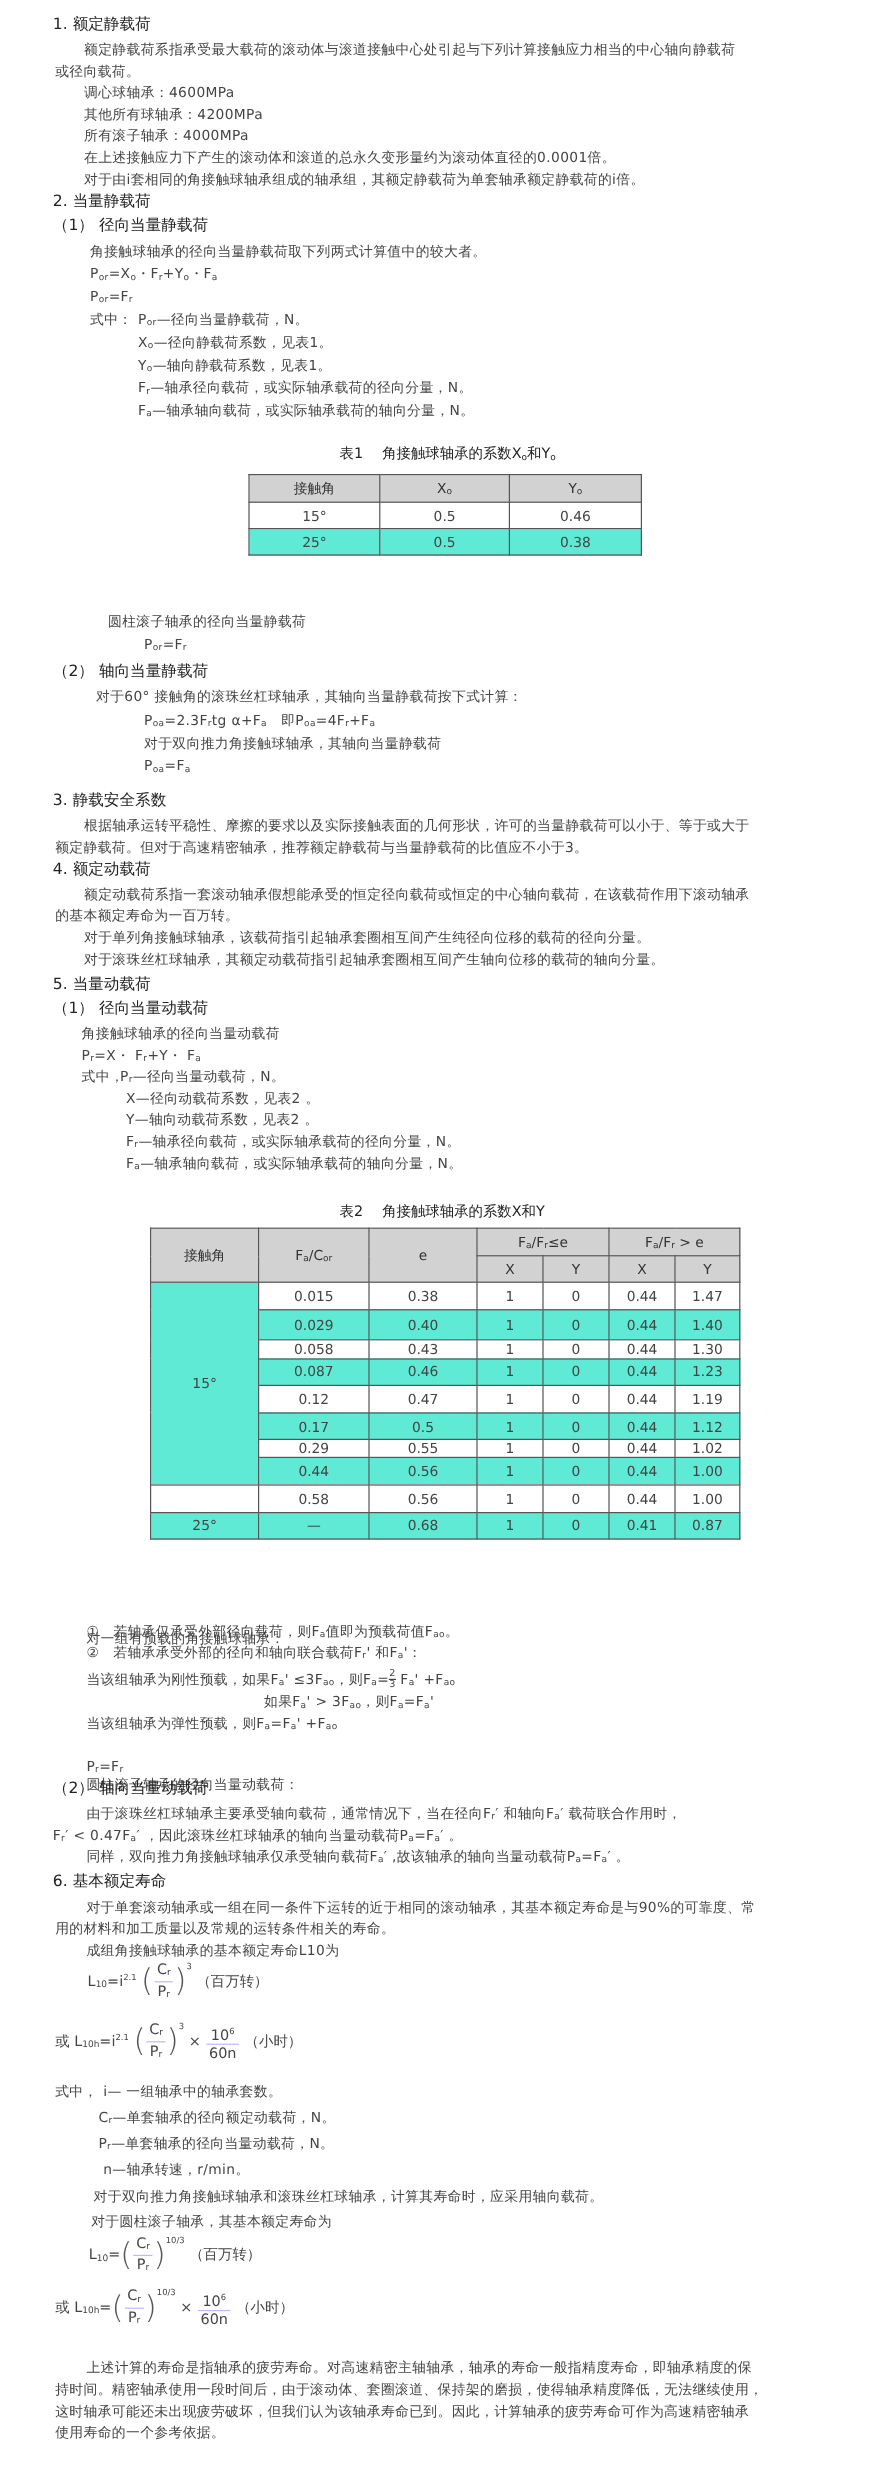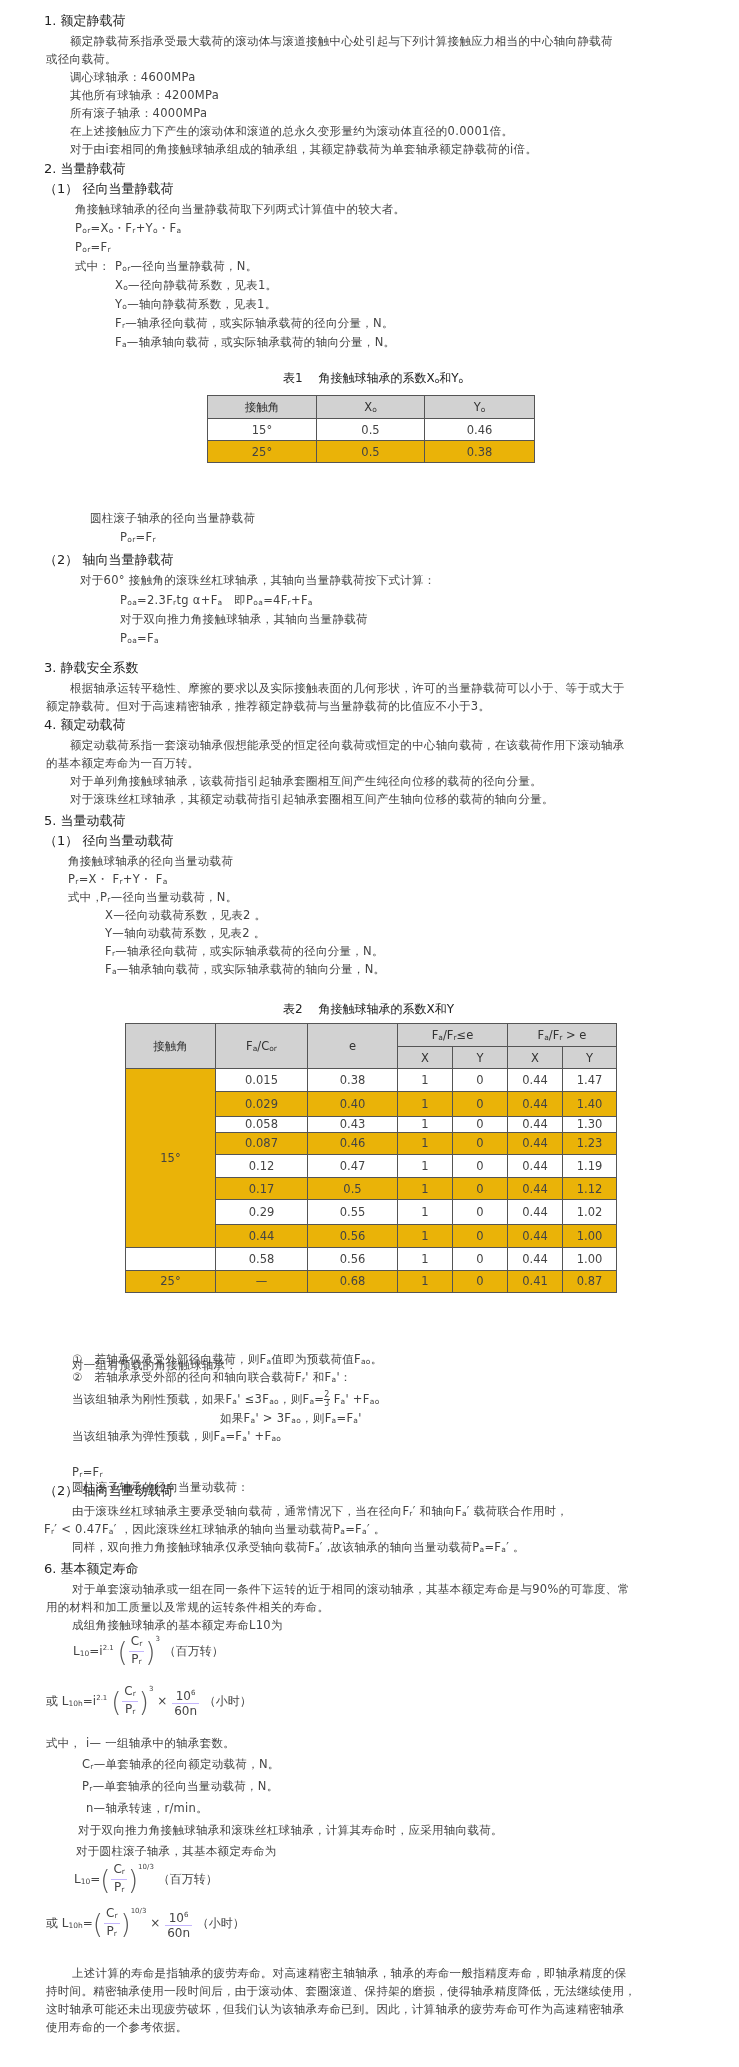--- a/index.html
+++ b/index.html
@@ -7,21 +7,21 @@
          font-family:"DejaVu Sans", sans-serif; color:#333; }
   .ln { position:absolute; white-space:nowrap; font-size:11.5px; line-height:16px; color:#444; letter-spacing:0.3px; }
   .h1 { position:absolute; white-space:nowrap; font-size:13px; line-height:18px; color:#222; }
   .h2 { position:absolute; white-space:nowrap; font-size:13px; line-height:18px; color:#222; }
   .cap { position:absolute; white-space:nowrap; font-size:12px; line-height:16px; color:#222; }
   sub { font-size:7.5px; vertical-align:-1px; }
   sup { font-size:7px; vertical-align:5px; }
   table.t { position:absolute; border-collapse:collapse; font-size:11.5px; color:#444; table-layout:fixed; }
   table.t td, table.t th { border:1px solid #555; text-align:center; padding:0; font-weight:normal; }
   table.t th { background:#d2d2d2; color:#333; }
-  .g { background:#eab308;margin-top:26px; }
+  .g { background:#5eead4;margin-top:26px; }
   .w { background:#ffffff; }
   .frac { display:inline-block; vertical-align:middle; text-align:center; margin:0 1px; }
   .frac .num { display:block; border-bottom:1px solid #c4b5fd; padding:0 2px; line-height:14px; }
   .frac .den { display:block; padding:0 2px; line-height:14px; }
   .paren { font-size:26px; font-weight:100; color:#555; vertical-align:middle; line-height:30px; }
   .fx { position:absolute; white-space:nowrap; font-size:12px; color:#444; }
   .smallfrac { display:inline-block; vertical-align:middle; text-align:center; font-size:8px; line-height:8px; }
   .smallfrac span { display:block; }
   .smallfrac .num { border-bottom:1px solid #444; }
 </style>
@@ -174,21 +174,21 @@
         <td class="w">1.19</td>
       </tr>
       <tr style="height: 22.6px;">
         <td class="g">0.17</td>
         <td class="g">0.5</td>
         <td class="g">1</td>
         <td class="g">0</td>
         <td class="g">0.44</td>
         <td class="g">1.12</td>
       </tr>
-      <tr style="height: 25px;">
+      <tr style="height: 15px;">
         <td class="w">0.29</td>
         <td class="w">0.55</td>
         <td class="w">1</td>
         <td class="w">0</td>
         <td class="w">0.44</td>
         <td class="w">1.02</td>
       </tr>
       <tr style="height: 22.6px;">
         <td class="g">0.44</td>
         <td class="g">0.56</td>

